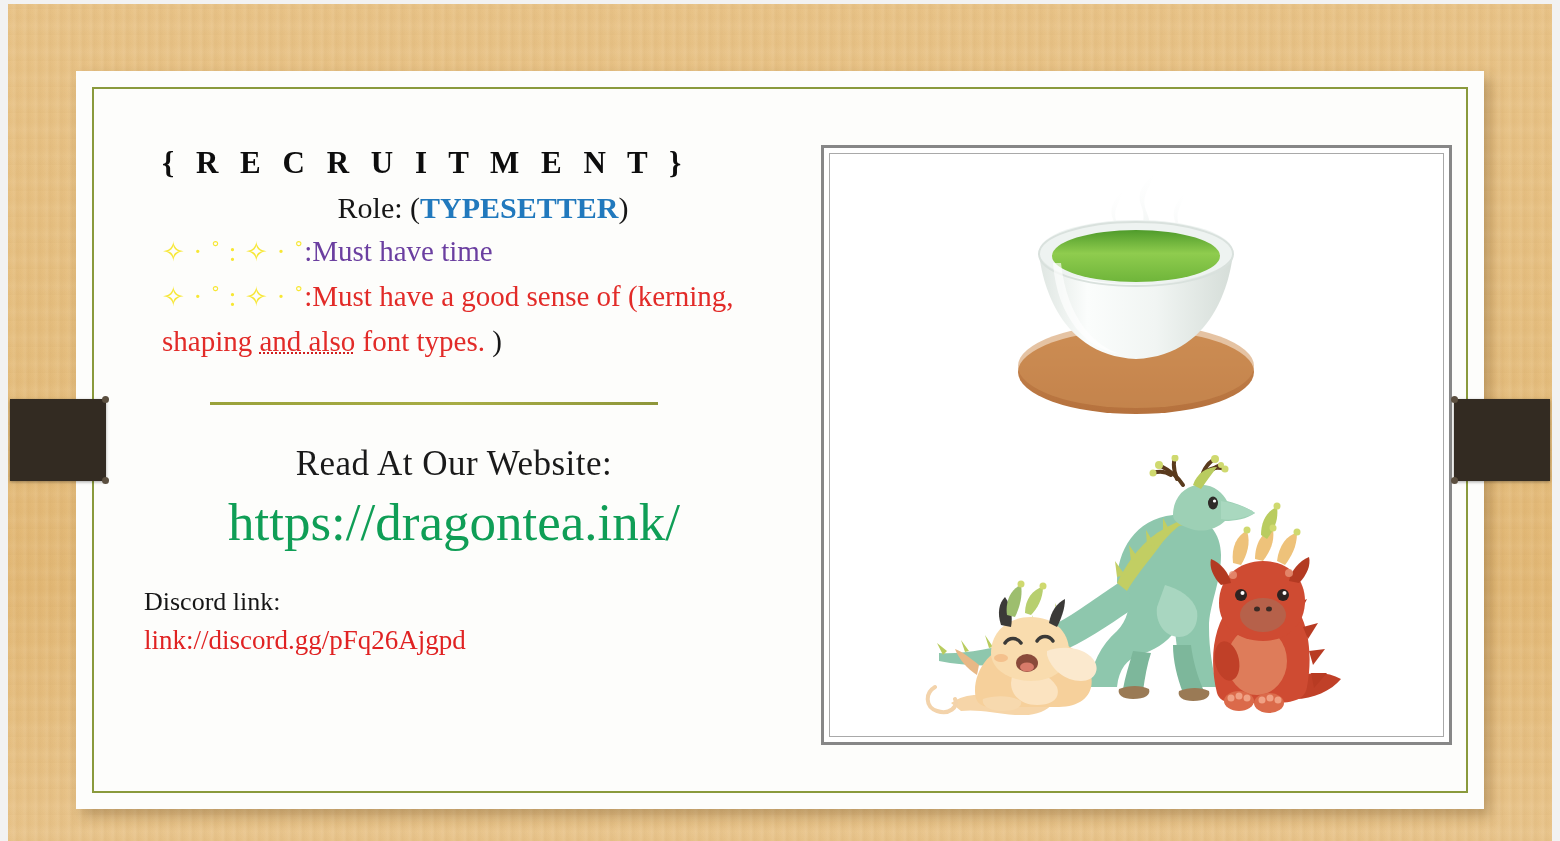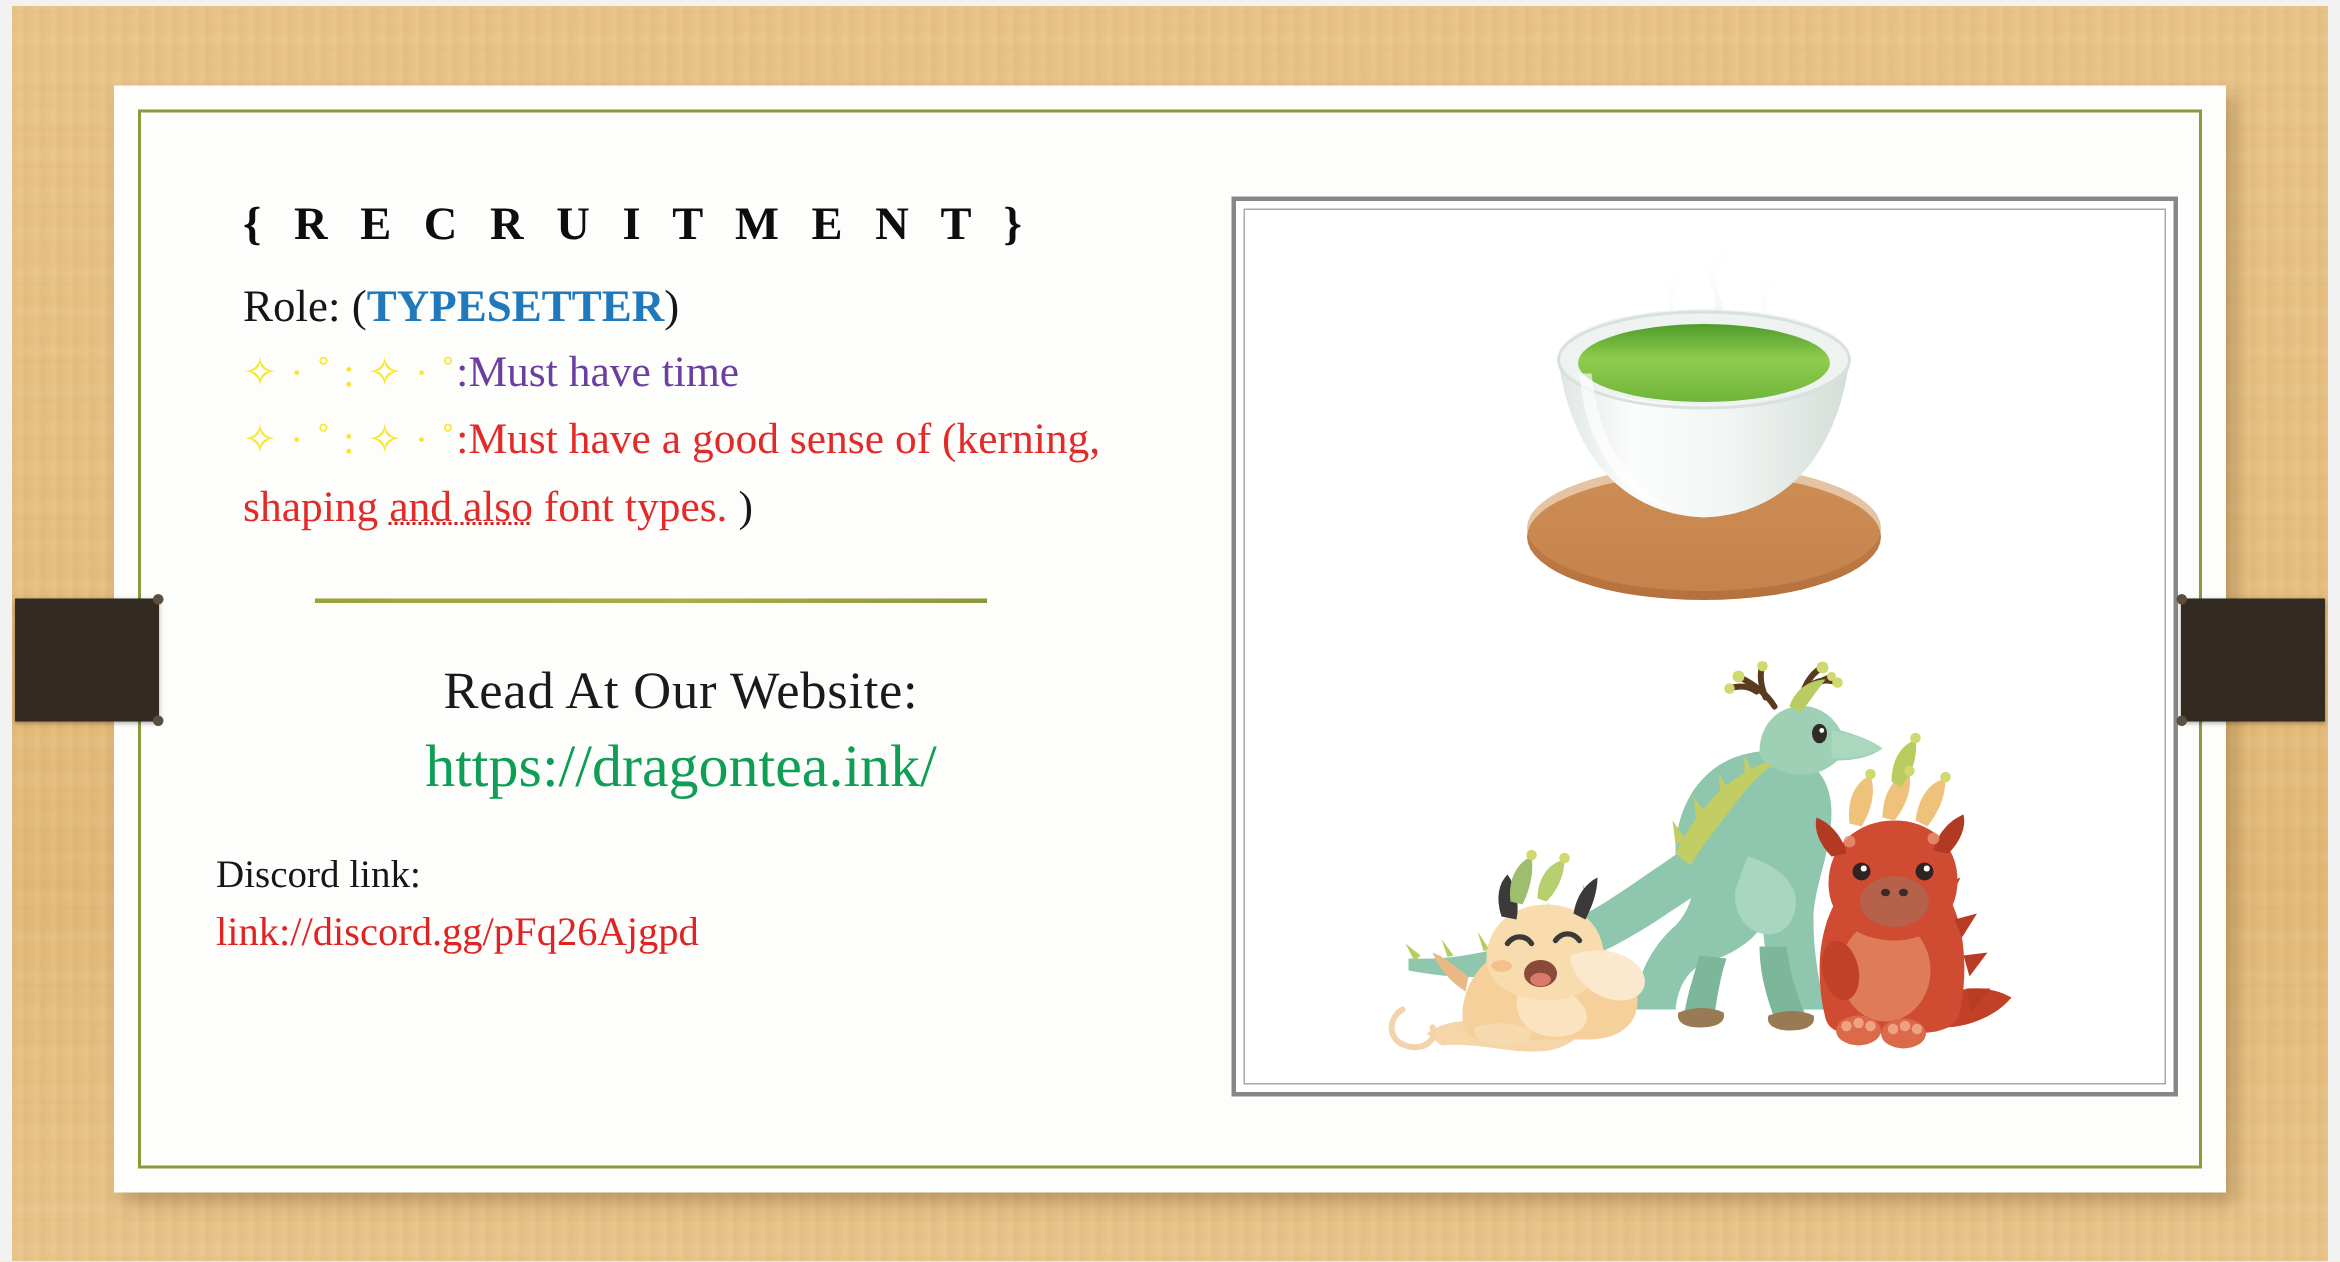--- a/index.html
+++ b/index.html
@@ -72,21 +72,21 @@
   }
   .clip-left .knob.k1  { right: -3px; top: -3px; }
   .clip-left .knob.k2  { right: -3px; bottom: -3px; }
   .clip-right .knob.k1 { left: -3px; top: -3px; }
   .clip-right .knob.k2 { left: -3px; bottom: -3px; }
 
   
   #slide-card {
     position: absolute;
     left: 76px;
-    top: 57px;
+    top: 71px;
     width: 1408px;
     height: 738px;
     background: #fdfdfb;
     box-shadow: 6px 7px 12px rgba(90,60,20,0.30);
     z-index: 20;
     padding: 20px;
   }
   #slide-card-inner-border {
     position: absolute;
     left: 16px; top: 16px; right: 16px; bottom: 16px;
@@ -120,21 +120,22 @@
     font-weight: bold;
     letter-spacing: 7px;
     color: #0d0d0d;
     line-height: 1.35;
     white-space: nowrap;
   }
   .role-line {
     font-size: 30px;
     color: #161616;
     line-height: 1.42;
-    margin-top: 14px;
+    margin-top: 3px;
+    text-align: center;
   }
   .role-line .role-value {
     color: #2179bd;
     font-weight: bold;
   }
   .bullet-line {
     font-size: 29px;
     line-height: 1.55;
     color: #161616;
   }
@@ -166,21 +167,21 @@
     width: 620px;
     margin-left: -18px;
   }
   .website-label {
     font-size: 35px;
     color: #1a1a1a;
     letter-spacing: 0.5px;
     line-height: 1.3;
   }
   .website-url {
-    font-size: 40px;
+    font-size: 53px;
     color: #0f9e56;
     line-height: 1.25;
     margin-top: 2px;
   }
   .discord-block {
     margin-top: 30px;
     width: 620px;
     margin-left: -18px;
   }
   .discord-label {

